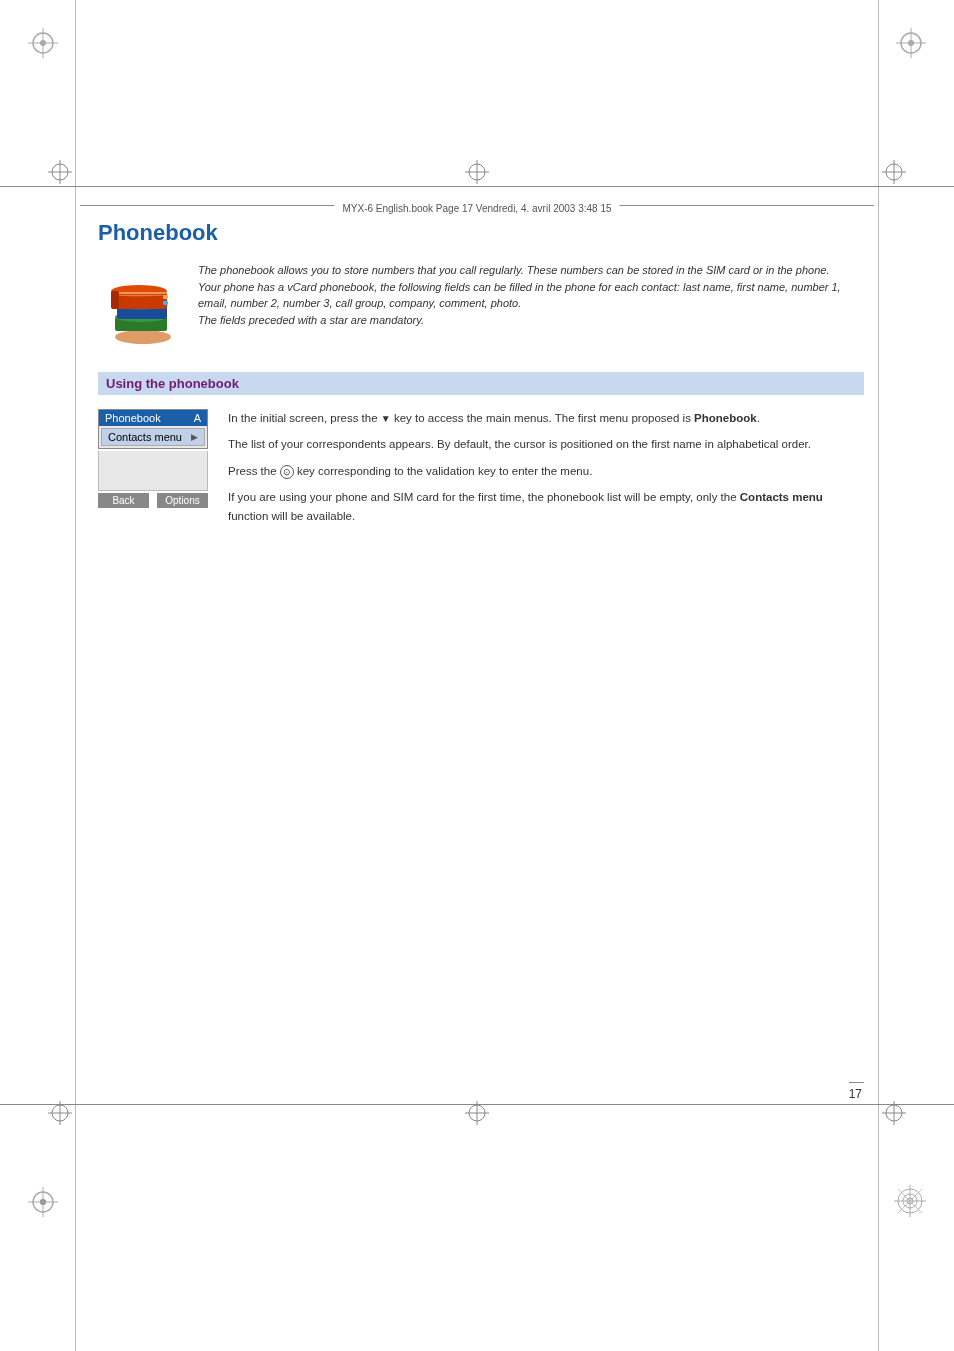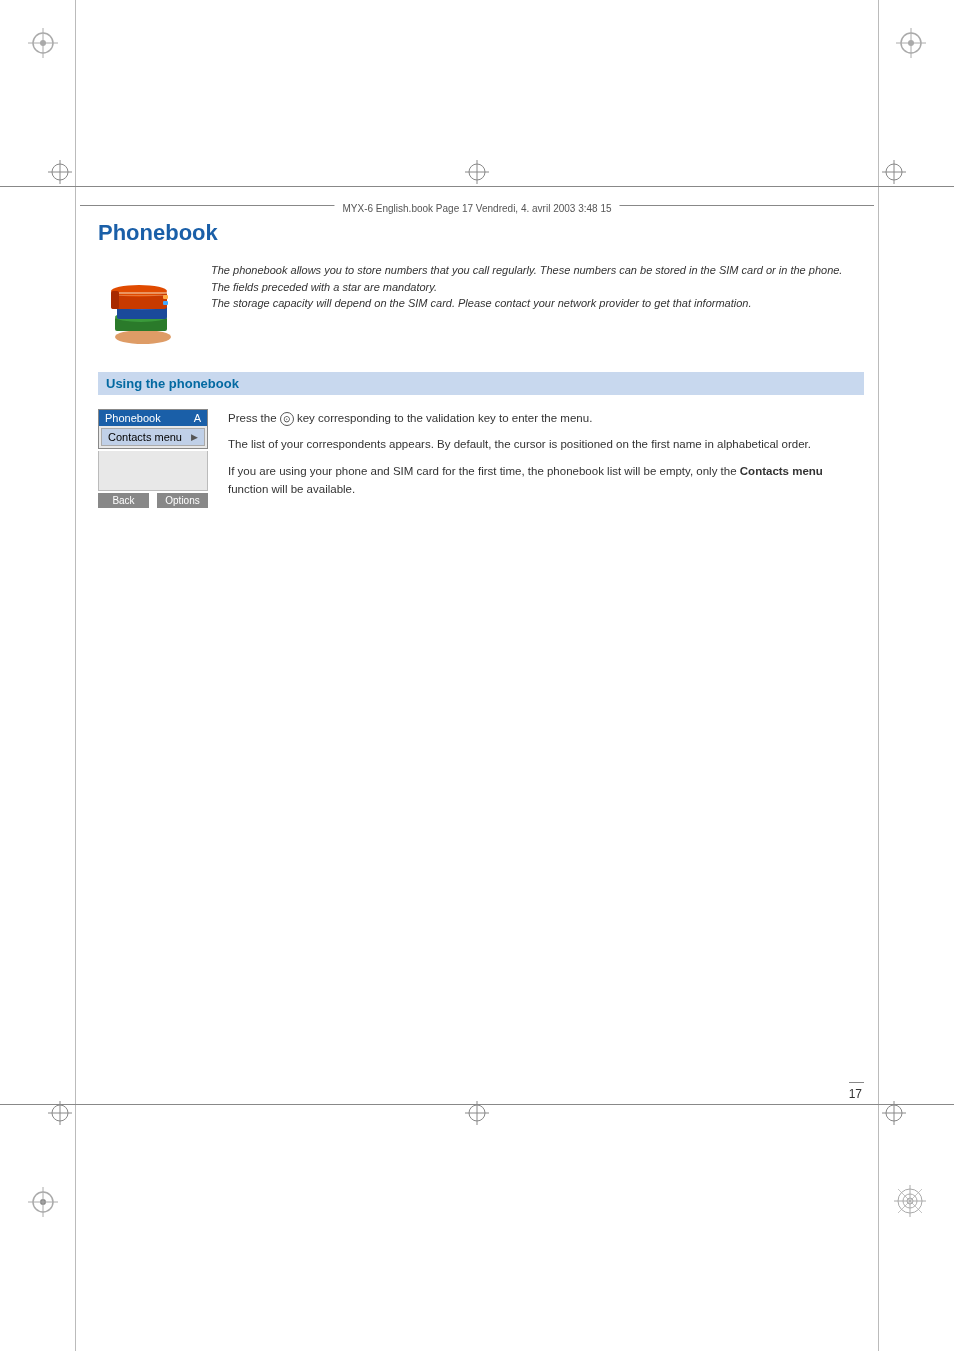--- a/index.html
+++ b/index.html
@@ -62,21 +62,21 @@
     .section-title {
       font-size: 22px;
       font-weight: bold;
       color: #1a5fa8;
       margin-bottom: 16px;
     }
 
     
     .intro-block {
       display: flex;
-      gap: 23px;
+      gap: 10px;
       margin-bottom: 20px;
     }
 
     .phonebook-image {
       width: 90px;
       height: 90px;
       flex-shrink: 0;
       display: flex;
       align-items: center;
       justify-content: center;
@@ -85,21 +85,21 @@
     .intro-text {
       font-size: 11px;
       color: #333;
       font-style: italic;
       line-height: 1.5;
     }
 
     
     .subsection-header {
       background: #c8d8ee;
-      color: #0369a1;
+      color: #701a75;
       font-weight: bold;
       font-size: 13px;
       padding: 4px 8px;
       margin-bottom: 14px;
     }
 
     .subsection-content {
       display: flex;
       gap: 20px;
     }
@@ -368,22 +368,22 @@
           <rect x="18" y="27" width="48" height="2" fill="#f5ddc0" opacity="0.5"></rect>
           <rect x="18" y="30" width="48" height="1" fill="#f5ddc0" opacity="0.3"></rect>
 
           <rect x="62" y="30" width="5" height="4" rx="1" fill="#ffaa44"></rect>
           <rect x="62" y="36" width="5" height="4" rx="1" fill="#44aaff"></rect>
         </svg>
       </div>
 
       <div class="intro-text">
         <p>The phonebook allows you to store numbers that you call regularly. These numbers can be stored in the SIM card or in the phone.</p>
+        <p>Your phone has a vCard phonebook, the following fields can be filled in the phone for each contact: last name, first name, number 1, email, number 2, number 3, call group, company, comment, photo.</p>
         <p>The fields preceded with a star are mandatory.</p>
-        <p>The storage capacity will depend on the SIM card. Please contact your network provider to get that information.</p>
       </div>
     </div>
 
     <div class="subsection-header">Using the phonebook</div>
 
     <div class="subsection-content">
 
       <div class="phone-ui">
         <div class="phone-screen">
           <div class="phone-row-highlight">
@@ -396,22 +396,23 @@
           </div>
         </div>
         <div class="phone-spacer"></div>
         <div class="phone-bottom-bar">
           <div class="phone-btn">Back</div>
           <div class="phone-btn">Options</div>
         </div>
       </div>
 
       <div class="description-text">
+        <p>In the initial screen, press the <span class="down-arrow">▼</span> key to access the main menus. The first menu proposed is <strong>Phonebook</strong>.</p>
+        <p>The list of your correspondents appears. By default, the cursor is positioned on the first name in alphabetical order.</p>
         <p>Press the <span style="border:1px solid #555;border-radius:50%;display:inline-flex;align-items:center;justify-content:center;width:14px;height:14px;font-size:9px;">⊙</span> key corresponding to the validation key to enter the menu.</p>
-        <p>The list of your correspondents appears. By default, the cursor is positioned on the first name in alphabetical order.</p>
         <p>If you are using your phone and SIM card for the first time, the phonebook list will be empty, only the <strong>Contacts menu</strong> function will be available.</p>
       </div>
 
     </div>
 
   </div>
 
   <div class="page-number">17</div>
 
 </div>

